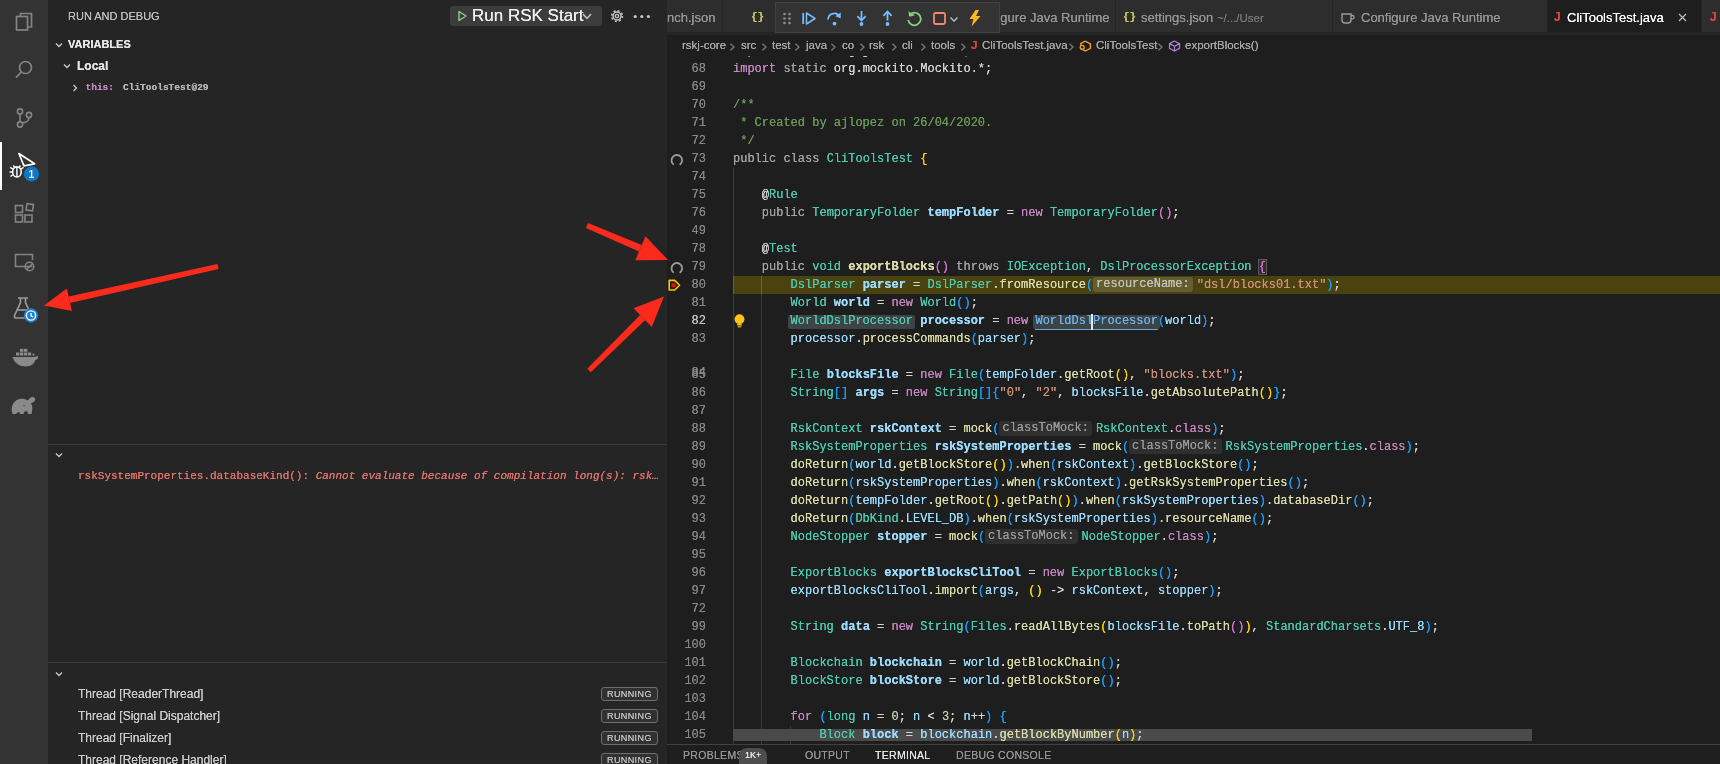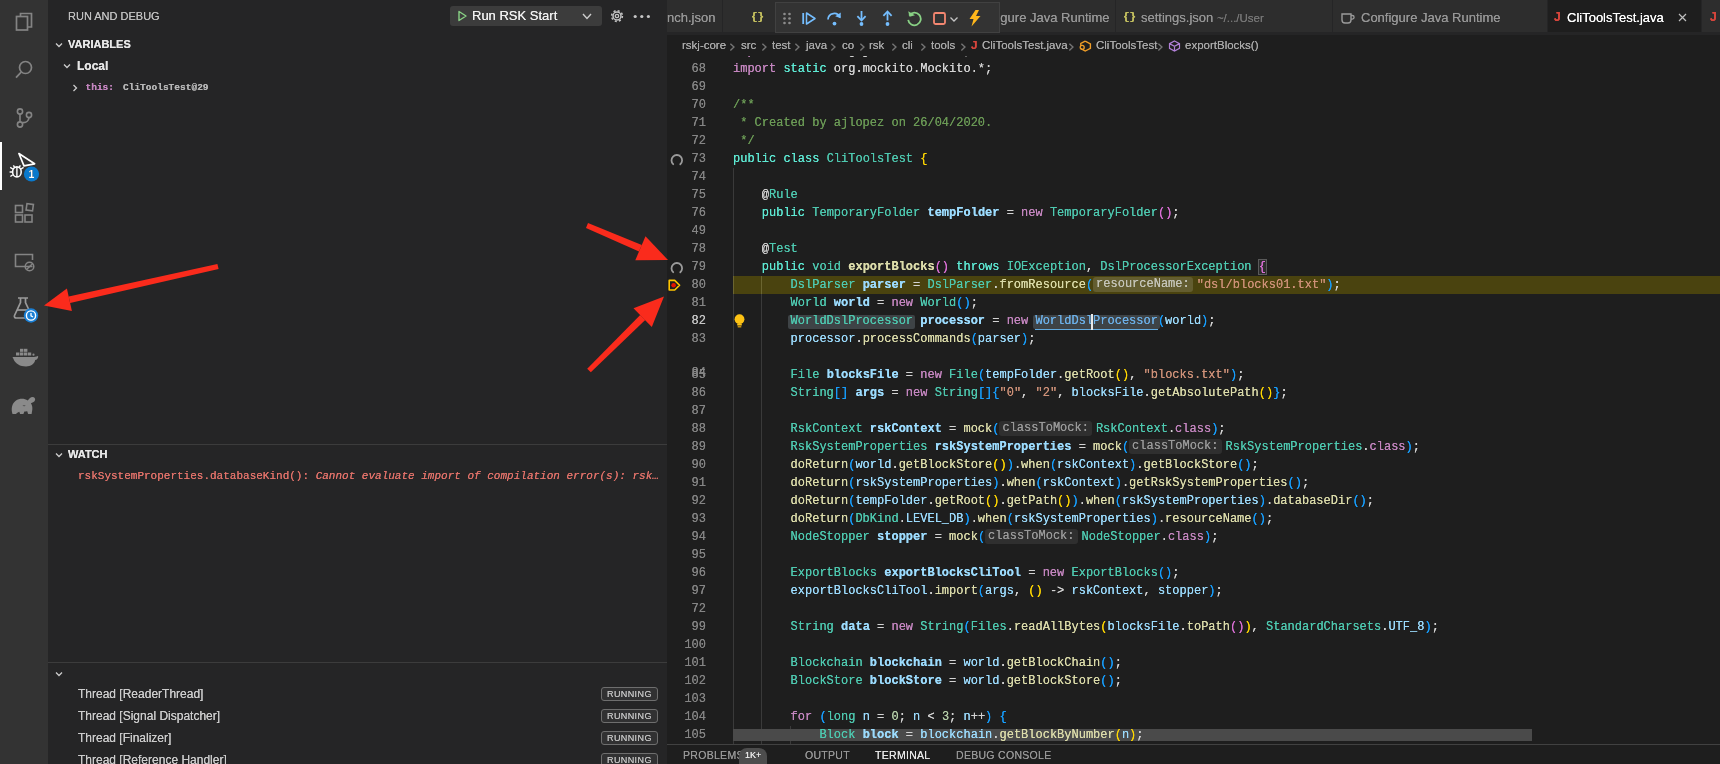--- a/index.html
+++ b/index.html
@@ -18,21 +18,21 @@
 
 #tabbar{position:absolute;left:667px;top:0;width:1053px;height:35px;background:#252526}
 .tab{position:absolute;top:0;height:32px;background:#2d2d2d;color:#969696;font-size:13px}
 .tab .lbl{position:absolute;top:0;height:35px;line-height:35px;white-space:nowrap}
 
 #bc{position:absolute;left:667px;top:35px;width:1053px;height:21px;background:#1e1e1e;color:#a9a9a9;font-size:11.5px}
 .bci{position:absolute;top:0;height:21px;line-height:21px;white-space:nowrap}
 
 .cl{position:absolute;left:733px;height:18px;line-height:18px;font-family:"Liberation Mono",monospace;font-size:12px;white-space:pre;color:#d4d4d4}
 .ln{position:absolute;left:667px;width:39px;height:18px;line-height:18px;text-align:right;font-family:"Liberation Mono",monospace;font-size:12px;color:#858585}
-.k{color:#5eead4}
+.k{color:#a3a3a3}
 .kc{color:#c586c0}
 .ty{color:#4ec9b0}
 .v{color:#9cdcfe}
 .vd{color:#9cdcfe;font-weight:700}
 .fn{color:#dcdcaa}
 .fnd{color:#dcdcaa;font-weight:700}
 .s{color:#ce9178}
 .nu{color:#b5cea8}
 .cm{color:#6a9955}
 .bY{color:#ffd700}
@@ -125,21 +125,21 @@
       </div>
 </div>
 
 <div id="side">
 <div class="shead" style="left:20px;top:10px">RUN AND DEBUG</div>
 
 <div style="position:absolute;left:402px;top:6px;width:152px;height:20px;background:#3c3c3c;border-radius:3px"></div>
 <svg style="position:absolute;left:408px;top:10px" width="12" height="12" viewBox="0 0 12 12">
         <path d="M3 1.5 L10 6 L3 10.5 Z" fill="none" stroke="#89d185" stroke-width="1.4" stroke-linejoin="round"></path>
       </svg>
-<div style="position:absolute;left:424px;top:6px;height:20px;line-height:20px;font-size:13px;color:#f0f0f0">Run RSK Start</div>
+<div style="position:absolute;left:424px;top:6px;height:20px;line-height:20px;font-size:17px;color:#f0f0f0">Run RSK Start</div>
 <svg style="position:absolute;left:534px;top:13px" width="10" height="7" viewBox="0 0 10 7">
         <path d="M1 1 L5 5.5 L9 1" fill="none" stroke="#cccccc" stroke-width="1.4"></path>
       </svg>
 <svg style="position:absolute;left:561px;top:8px" width="16" height="16" viewBox="0 0 16 16">
         <circle cx="8" cy="8" r="5.4" fill="none" stroke="#c5c5c5" stroke-width="1.5" stroke-dasharray="2.1 2.14"></circle>
         <circle cx="8" cy="8" r="4" fill="none" stroke="#c5c5c5" stroke-width="1.5"></circle>
         <circle cx="8" cy="8" r="1.7" fill="none" stroke="#c5c5c5" stroke-width="1.3"></circle>
       </svg>
 <svg style="position:absolute;left:585px;top:14px" width="18" height="5" viewBox="0 0 18 5">
         <circle cx="2.2" cy="2.5" r="1.6" fill="#c5c5c5"></circle>
@@ -157,22 +157,21 @@
 <div class="trow" style="left:29px;top:59px;font-weight:700;color:#e5e5e5">Local</div>
 <svg style="position:absolute;left:22px;top:83px" width="10" height="10" viewBox="0 0 10 10">
         <path d="M3.5 2 L6.5 5 L3.5 8" fill="none" stroke="#cccccc" stroke-width="1.3"></path>
       </svg>
 <div class="trow" style="left:37.5px;top:81px;height:14px;line-height:14px;font-family:'Liberation Mono',monospace;font-size:9.5px;font-weight:600"><span style="color:#c586c0">this:</span><span style="color:#b6b6b6;margin-left:9px">CliToolsTest@29</span></div>
 
 <div class="divid" style="top:444px"></div>
 <svg style="position:absolute;left:6px;top:450px" width="10" height="10" viewBox="0 0 10 10">
         <path d="M2 3.5 L5 6.5 L8 3.5" fill="none" stroke="#cccccc" stroke-width="1.3"></path>
       </svg>
-<div class="sect" style="left:20px;top:448px">WATCH</div>
-<div style="position:absolute;left:30px;top:468px;width:589px;height:16px;overflow:hidden;font-family:'Liberation Mono',monospace;font-size:11px;line-height:16px;color:#e2726a;white-space:pre">rskSystemProperties.databaseKind(): <i>Cannot evaluate import of compilation error(s): rsk…</i></div>
+<div style="position:absolute;left:30px;top:468px;width:589px;height:16px;overflow:hidden;font-family:'Liberation Mono',monospace;font-size:11px;line-height:16px;color:#e2726a;white-space:pre">rskSystemProperties.databaseKind(): <i>Cannot evaluate because of compilation long(s): rsk…</i></div>
 
 <div class="divid" style="top:662px"></div>
 <svg style="position:absolute;left:6px;top:669px" width="10" height="10" viewBox="0 0 10 10">
         <path d="M2 3.5 L5 6.5 L8 3.5" fill="none" stroke="#cccccc" stroke-width="1.3"></path>
       </svg>
 <div class="trow" style="left:30px;top:687px">Thread [ReaderThread]</div>
 <div class="badge" style="left:553px;top:687px">RUNNING</div>
 <div class="trow" style="left:30px;top:709px">Thread [Signal Dispatcher]</div>
 <div class="badge" style="left:553px;top:709px">RUNNING</div>
 <div class="trow" style="left:30px;top:731px">Thread [Finalizer]</div>

